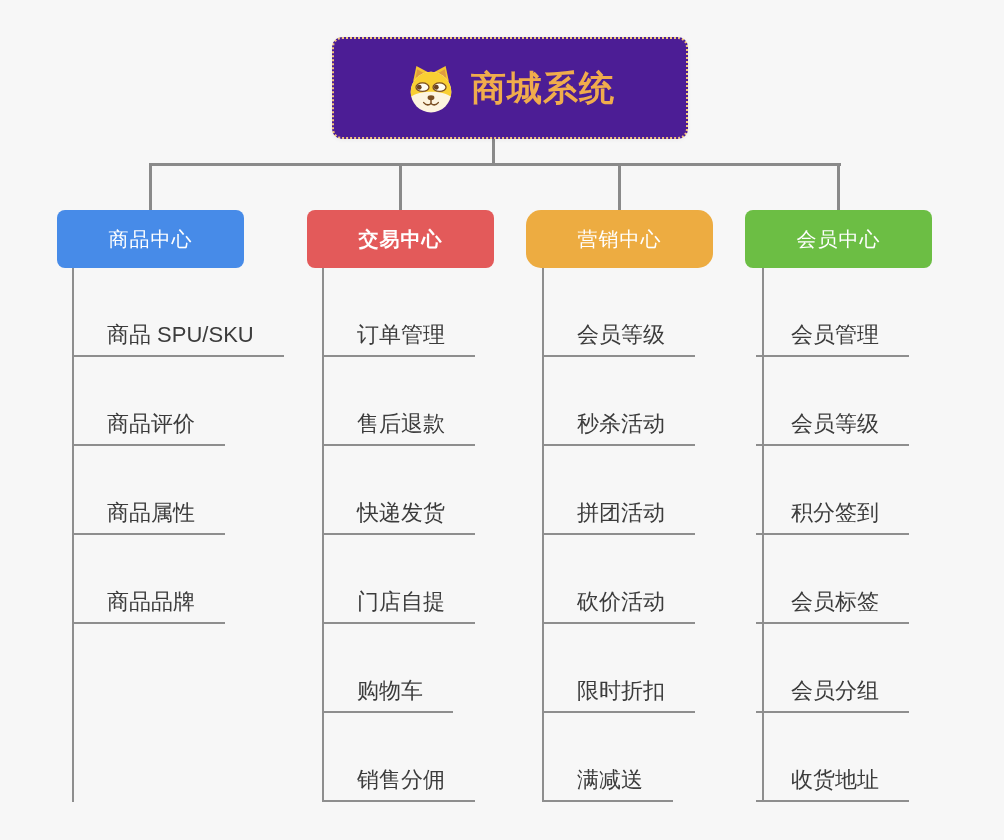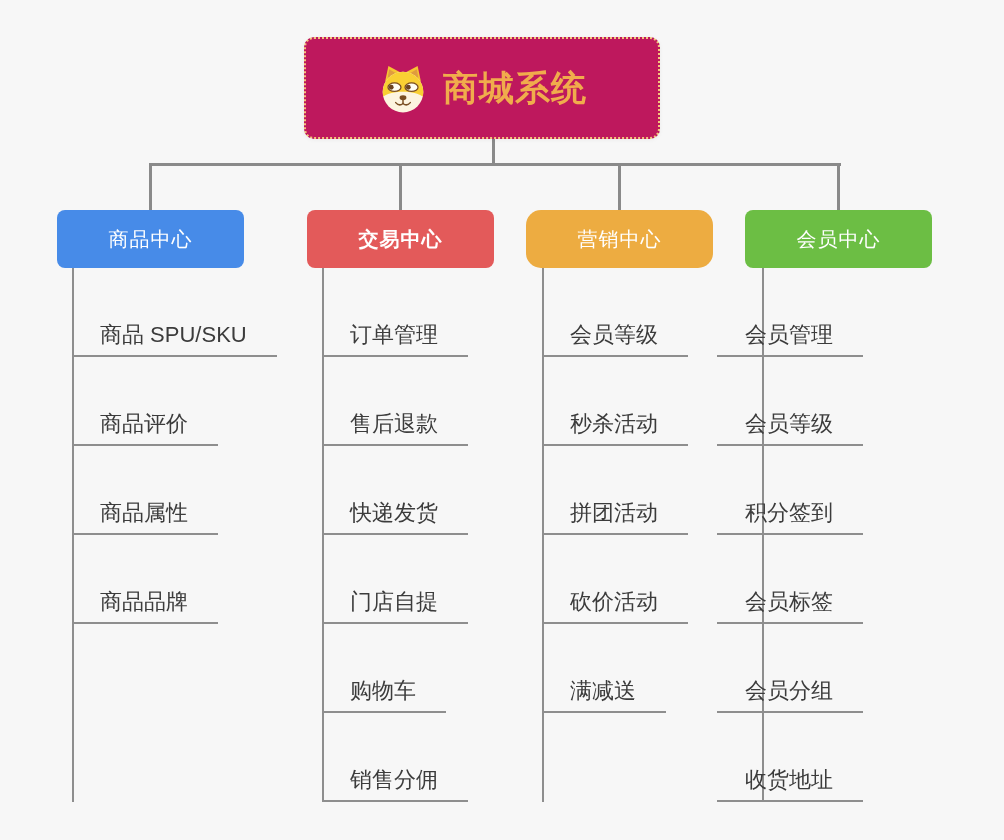--- a/index.html
+++ b/index.html
@@ -23,22 +23,22 @@
   .drop.d2{left:399px;}
   .drop.d3{left:618px;}
   .drop.d4{left:837px;}
   .trunk{top:268px;width:2px;height:534px;background:#8e8e8e;}
   .trunk.t1{left:72px;}
   .trunk.t2{left:322px;}
   .trunk.t3{left:542px;}
   .trunk.t4{left:762px;}
   
   .root{
-    position:absolute;left:304px;top:37px;width:356px;height:102px;
-    background:#be185d;
+    position:absolute;left:332px;top:37px;width:356px;height:102px;
+    background:#4c1d95;
     border:2px dotted #f4c67b;
     border-radius:10px;
     box-sizing:border-box;
     display:flex;align-items:center;justify-content:center;
     gap:14px;
     box-shadow:0 1px 4px rgba(0,0,0,0.05);
     cursor:pointer;
   }
   .root-title{
     font-size:35px;
@@ -64,24 +64,24 @@
   .hdr.h3{left:526px;}
   .hdr.h4{left:745px;}
   
   .col{
     position:absolute;top:268px;
     display:flex;flex-direction:column;align-items:flex-start;
   }
   .col.c1{left:72px;}
   .col.c2{left:322px;}
   .col.c3{left:542px;}
-  .col.c4{left:717px;}
+  .col.c4{left:756px;}
   .leaf{
     margin-top:52px;
-    padding:0 30px 5px 28px;
+    padding:0 30px 5px 35px;
     border-bottom:2px solid #8e8e8e;
     font-size:22px;
     line-height:30px;
     color:#3c3c3c;
     white-space:nowrap;
     cursor:pointer;
   }
 </style>
 </head>
 <body>
@@ -146,20 +146,21 @@
     <div class="leaf">门店自提</div>
     <div class="leaf">购物车</div>
     <div class="leaf">销售分佣</div>
   </div>
 
   <div class="col c3">
     <div class="leaf">会员等级</div>
     <div class="leaf">秒杀活动</div>
     <div class="leaf">拼团活动</div>
     <div class="leaf">砍价活动</div>
+    <div class="leaf">限时折扣</div>
     <div class="leaf">满减送</div>
   </div>
 
   <div class="col c4">
     <div class="leaf">会员管理</div>
     <div class="leaf">会员等级</div>
     <div class="leaf">积分签到</div>
     <div class="leaf">会员标签</div>
     <div class="leaf">会员分组</div>
     <div class="leaf">收货地址</div>

